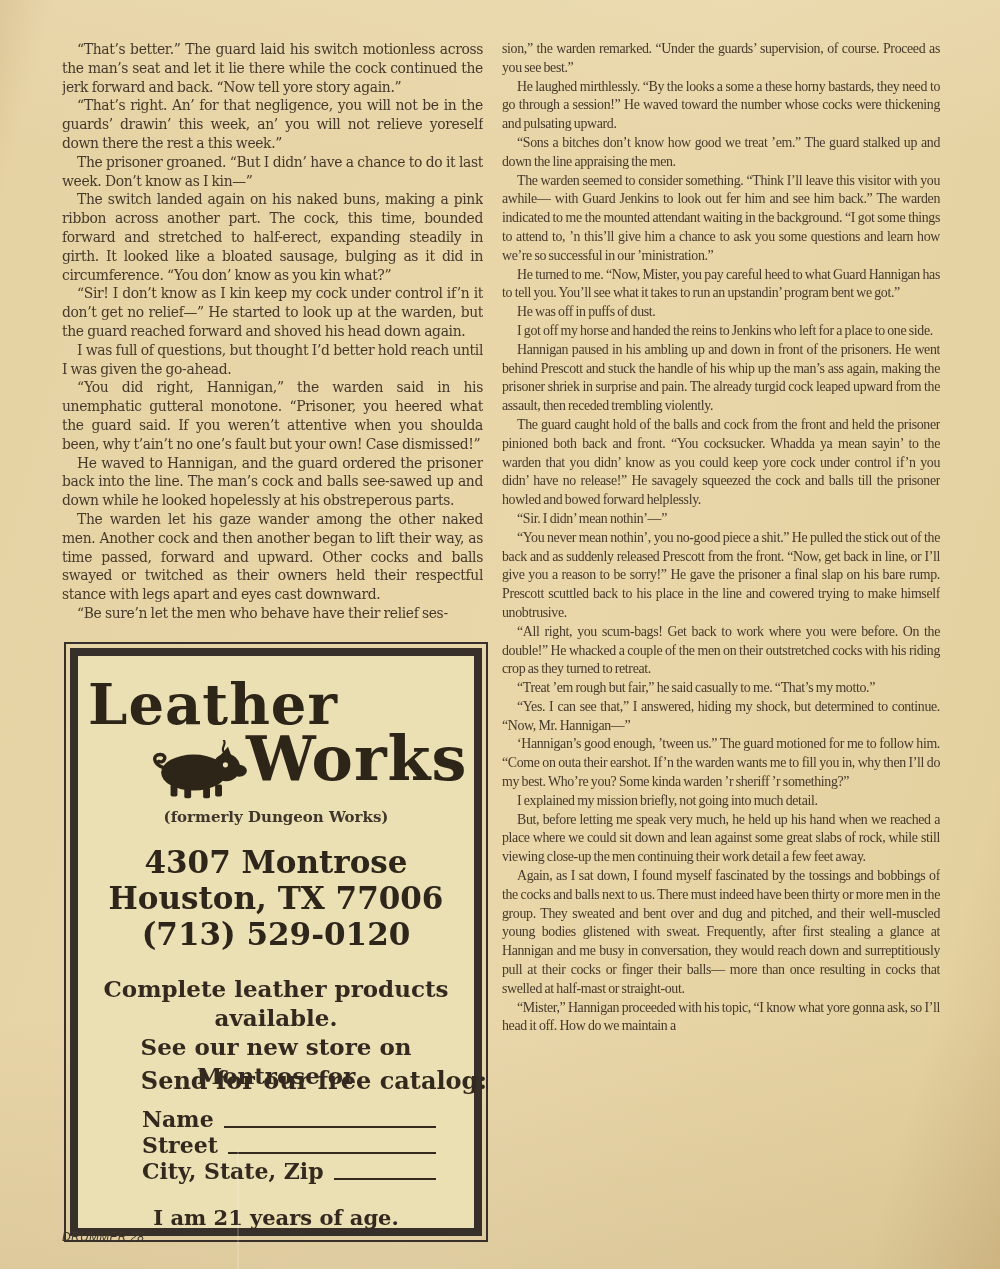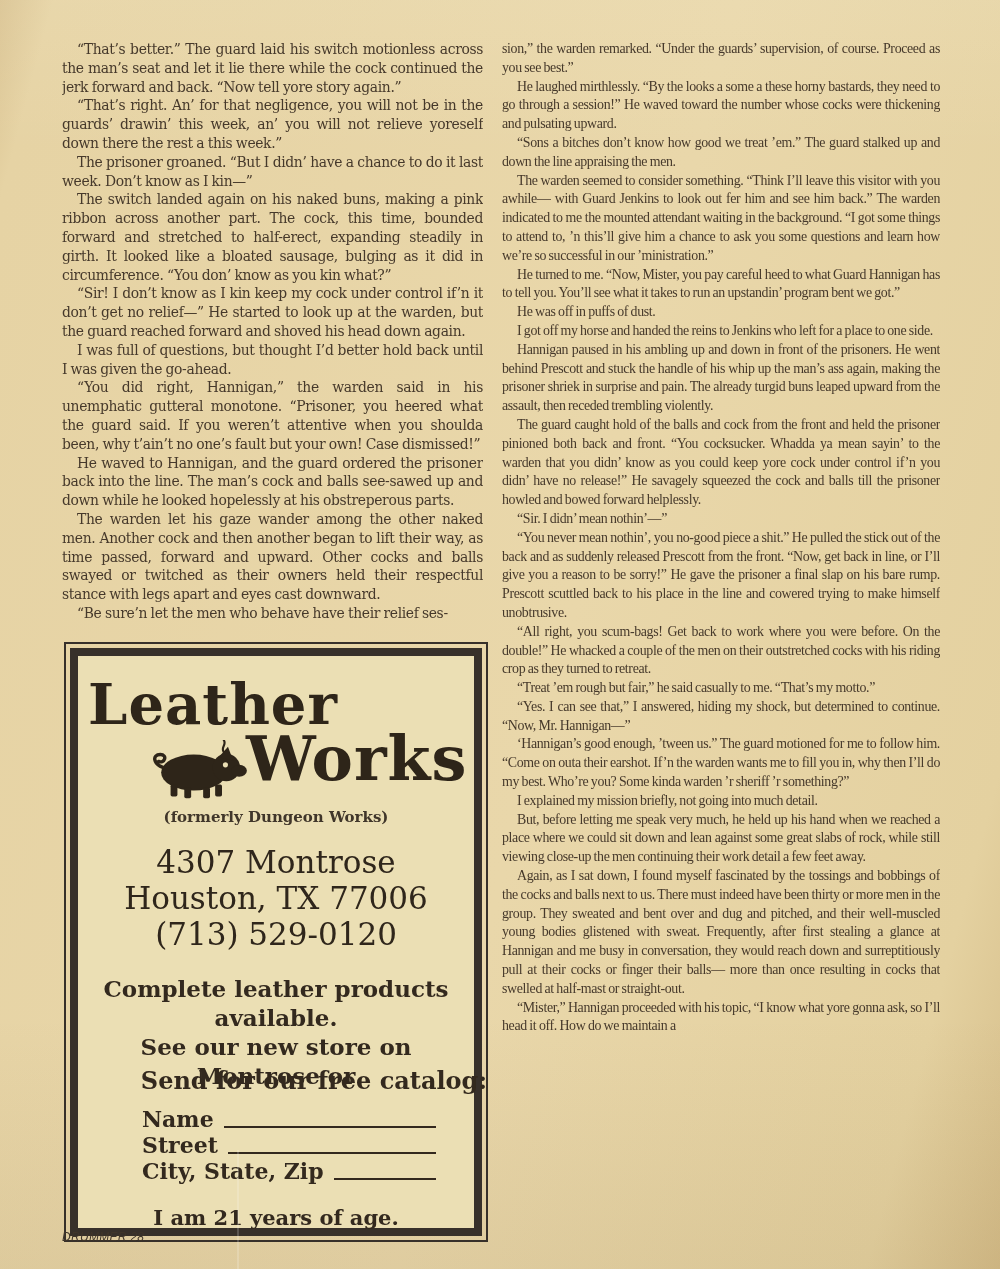--- a/index.html
+++ b/index.html
@@ -36,21 +36,21 @@
     left:10px;top:20px;font-size:56px;font-weight:bold;line-height:1;
     letter-spacing:1px;color:#2e2519;font-family:"DejaVu Serif",serif;
   }
   .logo-works{
     left:168px;top:72px;font-size:62px;font-weight:bold;line-height:1;
     letter-spacing:1px;color:#2e2519;font-family:"DejaVu Serif",serif;
   }
   .pig{left:68px;top:84px;width:104px;height:60px;}
   .ad-sub{left:0;top:152px;width:100%;text-align:center;font-size:15px;color:#40362a;font-weight:bold;}
   .ad-address{left:0;top:188px;width:100%;text-align:center;
-    font-size:31px;line-height:36px;font-weight:normal;color:#2f261b;}
+    font-size:31px;line-height:36px;font-weight:bold;color:#2f261b;}
   .ad-blurb{left:0;top:318px;width:100%;text-align:center;
     font-size:23px;line-height:29px;font-weight:bold;color:#33291e;}
   .ad-catalog{left:0;top:410px;width:100%;text-align:center;
     font-size:24px;font-weight:bold;color:#33291e;padding-left:38px;}
   .ad-form{left:16px;top:450px;right:38px;margin-left:48px;}
   .form-row{display:flex;align-items:flex-end;height:26px;
     font-size:22px;font-weight:bold;color:#33291e;}
   .form-line{flex:1;border-bottom:2.5px solid #33291e;margin-left:10px;
     transform:translateY(-4px);}
   .ad-age{left:0;top:528px;width:100%;text-align:center;
@@ -71,36 +71,36 @@
 <body>
 
 <div class="sheet">
 
   <div class="col col-left">
       <p class="para">“That’s better.” The guard laid his switch motionless across the man’s seat and let it lie there while the cock continued the jerk forward and back. “Now tell yore story again.”</p>
       <p class="para">“That’s right. An’ for that negligence, you will not be in the guards’ drawin’ this week, an’ you will not relieve yoreself down there the rest a this week.”</p>
       <p class="para">The prisoner groaned. “But I didn’ have a chance to do it last week. Don’t know as I kin—”</p>
       <p class="para">The switch landed again on his naked buns, making a pink ribbon across another part. The cock, this time, bounded forward and stretched to half-erect, expanding steadily in girth. It looked like a bloated sausage, bulging as it did in circumference. “You don’ know as you kin what?”</p>
       <p class="para">“Sir! I don’t know as I kin keep my cock under control if’n it don’t get no relief—” He started to look up at the warden, but the guard reached forward and shoved his head down again.</p>
-      <p class="para">I was full of questions, but thought I’d better hold back until I was given the go-ahead.</p>
+      <p class="para">I was full of questions, but thought I’d better hold reach until I was given the go-ahead.</p>
       <p class="para">“You did right, Hannigan,” the warden said in his unemphatic gutteral monotone. “Prisoner, you heered what the guard said. If you weren’t attentive when you shoulda been, why t’ain’t no one’s fault but your own! Case dismissed!”</p>
       <p class="para">He waved to Hannigan, and the guard ordered the prisoner back into the line. The man’s cock and balls see-sawed up and down while he looked hopelessly at his obstreperous parts.</p>
       <p class="para">The warden let his gaze wander among the other naked men. Another cock and then another began to lift their way, as time passed, forward and upward. Other cocks and balls swayed or twitched as their owners held their respectful stance with legs apart and eyes cast downward.</p>
       <p class="para">“Be sure’n let the men who behave have their relief ses-</p>
     </div>
 
   <div class="col col-right">
       <p class="para noindent">sion,” the warden remarked. “Under the guards’ supervision, of course. Proceed as you see best.”</p>
       <p class="para">He laughed mirthlessly. “By the looks a some a these horny bastards, they need to go through a session!” He waved toward the number whose cocks were thickening and pulsating upward.</p>
       <p class="para">“Sons a bitches don’t know how good we treat ’em.” The guard stalked up and down the line appraising the men.</p>
       <p class="para">The warden seemed to consider something. “Think I’ll leave this visitor with you awhile— with Guard Jenkins to look out fer him and see him back.” The warden indicated to me the mounted attendant waiting in the background. “I got some things to attend to, ’n this’ll give him a chance to ask you some questions and learn how we’re so successful in our ’ministration.”</p>
       <p class="para">He turned to me. “Now, Mister, you pay careful heed to what Guard Hannigan has to tell you. You’ll see what it takes to run an upstandin’ program bent we got.”</p>
       <p class="para">He was off in puffs of dust.</p>
       <p class="para">I got off my horse and handed the reins to Jenkins who left for a place to one side.</p>
-      <p class="para">Hannigan paused in his ambling up and down in front of the prisoners. He went behind Prescott and stuck the handle of his whip up the man’s ass again, making the prisoner shriek in surprise and pain. The already turgid buns leaped upward from the assault, then receded trembling violently.</p>
+      <p class="para">Hannigan paused in his ambling up and down in front of the prisoners. He went behind Prescott and stuck the handle of his whip up the man’s ass again, making the prisoner shriek in surprise and pain. The already turgid cock leaped upward from the assault, then receded trembling violently.</p>
       <p class="para">The guard caught hold of the balls and cock from the front and held the prisoner pinioned both back and front. “You cocksucker. Whadda ya mean sayin’ to the warden that you didn’ know as you could keep yore cock under control if’n you didn’ have no release!” He savagely squeezed the cock and balls till the prisoner howled and bowed forward helplessly.</p>
       <p class="para">“Sir. I didn’ mean nothin’—”</p>
       <p class="para">“You never mean nothin’, you no-good piece a shit.” He pulled the stick out of the back and as suddenly released Prescott from the front. “Now, get back in line, or I’ll give you a reason to be sorry!” He gave the prisoner a final slap on his bare rump. Prescott scuttled back to his place in the line and cowered trying to make himself unobtrusive.</p>
       <p class="para">“All right, you scum-bags! Get back to work where you were before. On the double!” He whacked a couple of the men on their outstretched cocks with his riding crop as they turned to retreat.</p>
       <p class="para">“Treat ’em rough but fair,” he said casually to me. “That’s my motto.”</p>
       <p class="para">“Yes. I can see that,” I answered, hiding my shock, but determined to continue. “Now, Mr. Hannigan—”</p>
       <p class="para">‘Hannigan’s good enough, ’tween us.” The guard motioned for me to follow him. “Come on outa their earshot. If’n the warden wants me to fill you in, why then I’ll do my best. Who’re you? Some kinda warden ’r sheriff ’r something?”</p>
       <p class="para">I explained my mission briefly, not going into much detail.</p>
       <p class="para">But, before letting me speak very much, he held up his hand when we reached a place where we could sit down and lean against some great slabs of rock, while still viewing close-up the men continuing their work detail a few feet away.</p>
       <p class="para">Again, as I sat down, I found myself fascinated by the tossings and bobbings of the cocks and balls next to us. There must indeed have been thirty or more men in the group. They sweated and bent over and dug and pitched, and their well-muscled young bodies glistened with sweat. Frequently, after first stealing a glance at Hannigan and me busy in conversation, they would reach down and surreptitiously pull at their cocks or finger their balls— more than once resulting in cocks that swelled at half-mast or straight-out.</p>

